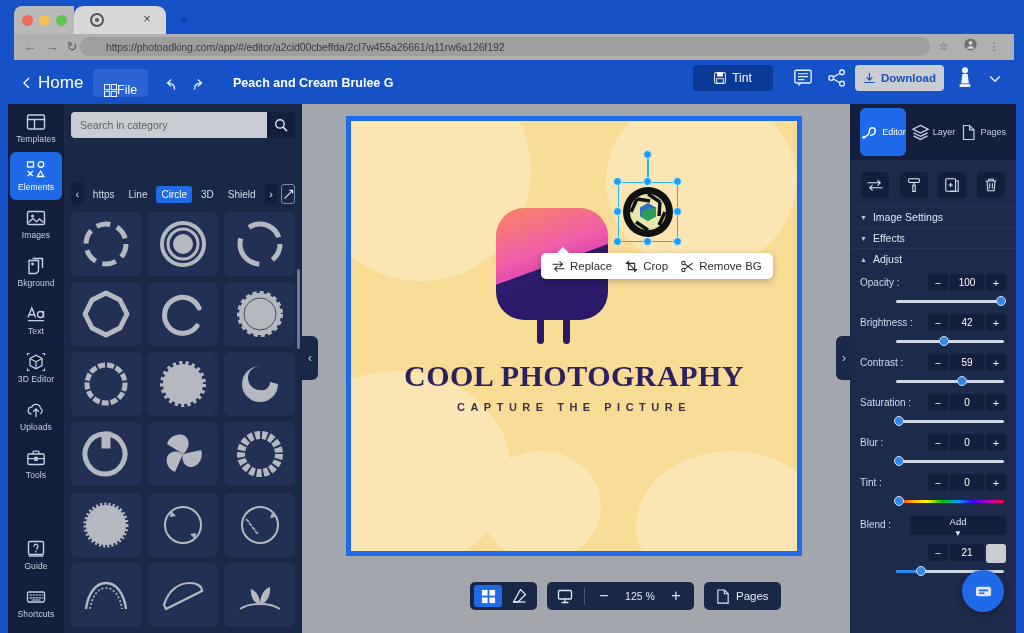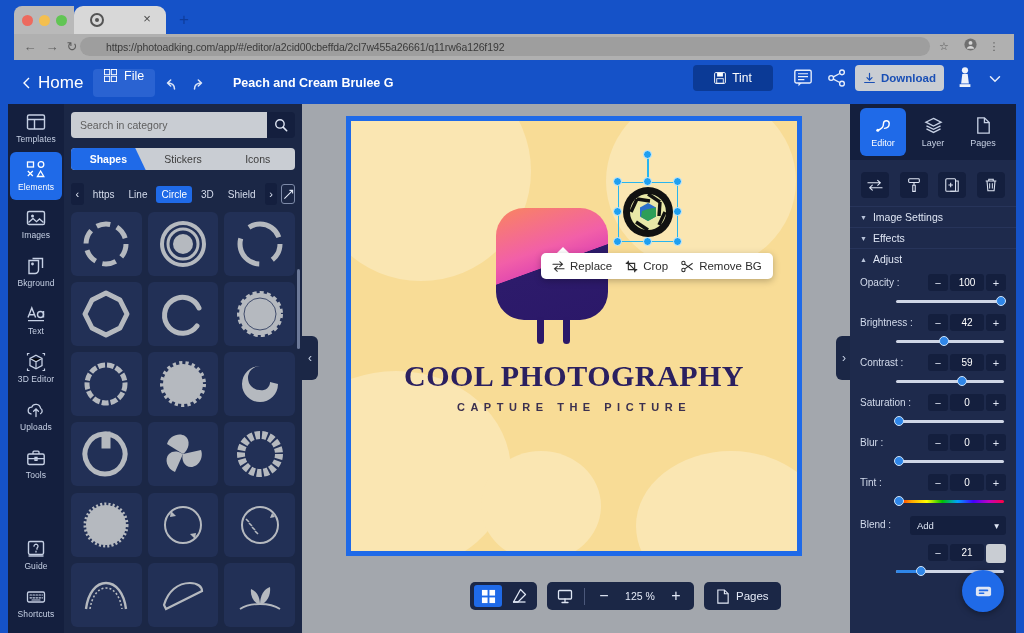--- a/index.html
+++ b/index.html
@@ -40,21 +40,21 @@
               border-radius: 10px; display: flex; align-items: center; padding-left: 26px; }
   .urltext { font-size: 10.5px; color: #3a3a3a; letter-spacing: -0.1px; white-space: nowrap; }
   .url-right { position: absolute; top: 4px; width: 16px; height: 16px; color: #5b5b5b; font-size: 11px;
                line-height: 16px; text-align: center; }
 
   
   .app-header { position: absolute; left: 0; top: 62px; width: 1024px; height: 42px; background: #1552c8; }
   .hdr-home { position: absolute; left: 22px; top: 11px; display: flex; align-items: center; gap: 7px;
               color: #fff; font-size: 17px; }
   .hdr-file { position: absolute; left: 93px; top: 7px; height: 28px; background: #2a63d2; border-radius: 4px;
-              display: flex; align-items: flex-start; gap: 7px; padding: 0 11px; color: #fff; font-size: 12.5px; }
+              display: flex; align-items: flex-end; padding: 0 11px; color: #fff; font-size: 12.5px; }
   .hdr-undo, .hdr-redo { position: absolute; top: 12px; width: 20px; height: 20px; color: #dbe5f7; }
   .hdr-title { position: absolute; left: 233px; top: 14px; color: #ffffff; font-size: 12.5px; font-weight: 700; }
   .btn-save { position: absolute; left: 693px; top: 65px; width: 80px; height: 26px; background: #0b3a96;
               border-radius: 4px; display: flex; align-items: center; justify-content: center; gap: 6px;
               color: #fff; font-size: 12px; }
   .hdr-ico { position: absolute; top: 68px; width: 22px; height: 22px; color: #e7eefb; }
   .btn-download { position: absolute; left: 855px; top: 65px; width: 89px; height: 26px; background: #c9cdd3;
                   border-radius: 4px; display: flex; align-items: center; justify-content: center; gap: 5px;
                   color: #1a4fb5; font-size: 11.5px; font-weight: 700; }
   .hdr-avatar { position: absolute; left: 957px; top: 66px; width: 16px; height: 24px; }
@@ -140,21 +140,21 @@
   .bbtn.active { background: #1f6ae8; }
   .divider-v { width: 1px; height: 17px; background: #4b587a; margin: 0 2px; }
   .zoomtxt { font-size: 10.5px; color: #e4eaf7; min-width: 38px; text-align: center; }
   .pbtn { height: 28px; background: #1b2746; border-radius: 5px; display: flex; align-items: center; gap: 6px;
           padding: 0 12px; color: #e4eaf7; font-size: 11.5px; }
 
   
   .rpanel { position: absolute; left: 850px; top: 104px; width: 166px; height: 529px; background: #1e2a4c; }
   .rtabs { position: absolute; left: 0; top: 0; width: 166px; height: 56px; background: #141f3e; display: flex;
            align-items: center; justify-content: space-around; padding: 0 8px; }
-  .rtab { width: 46px; height: 48px; border-radius: 6px; display: flex; flex-direction: column;
+  .rtab { width: 46px; height: 48px; border-radius: 6px; display: flex; flex-direction: row;
           align-items: center; justify-content: center; gap: 3px; color: #c6d0e4; font-size: 9px; }
   .rtab.active { background: #1f6ae8; color: #fff; }
   .ricons { position: absolute; left: 0; top: 62px; width: 166px; height: 38px; display: flex;
             align-items: center; justify-content: space-evenly; }
   .ricon { width: 28px; height: 26px; background: #141f3e; border-radius: 4px; display: flex;
            align-items: center; justify-content: center; color: #dfe6f4; }
   .acc { position: absolute; left: 0; width: 166px; height: 21px; display: flex; align-items: center; gap: 6px;
          padding-left: 10px; color: #dfe6f4; font-size: 10.5px; border-top: 1px solid #27345a; }
   .acc-tri { font-size: 7px; color: #b9c4da; }
   .ctrl-row { position: absolute; left: 10px; width: 146px; height: 17px; display: flex; align-items: center;
@@ -166,21 +166,21 @@
   .step-v { width: 34px; height: 17px; background: #141f3e; border-radius: 3px; color: #fff; font-size: 10px;
             display: flex; align-items: center; justify-content: center; }
   .slider { position: absolute; height: 3px; border-radius: 2px; background: #cfd6e6; }
   .slider-knob { position: absolute; width: 10px; height: 10px; border-radius: 50%; background: #2f86e8;
                  border: 1px solid #cfe4fb; }
   .slider-fill { position: absolute; height: 3px; border-radius: 2px; background: #2f86e8; }
   .rainbow { position: absolute; height: 3px; border-radius: 2px;
              background: linear-gradient(90deg,#ff0000,#ffa500,#ffff00,#00c000,#00a0ff,#4000ff,#c000c0,#ff0040); }
   .sel-blend { position: absolute; left: 60px; height: 19px; background: #141f3e; border-radius: 3px;
                display: flex; align-items: center; justify-content: space-between; padding: 0 7px;
-               color: #dfe6f4; font-size: 9.5px; }
+               color: #dfe6f4; font-size: 9.5px; flex-direction: column; }
   .swatch { position: absolute; width: 20px; height: 19px; background: #c9cdd3; border-radius: 3px; }
 
   .fab { position: absolute; left: 962px; top: 570px; width: 42px; height: 42px; border-radius: 50%;
          background: #1f6ae8; display: flex; align-items: center; justify-content: center;
          box-shadow: 0 2px 6px rgba(0,0,0,0.35); }
 </style>
 </head>
 <body>
 
 <div class="app">
@@ -397,25 +397,20 @@
     <div class="search-wrap">
       <input class="search-input" value="" placeholder="Search in category" style="">
       <div class="search-btn">
         <svg width="14" height="14" viewBox="0 0 16 16">
             <circle cx="6.8" cy="6.8" r="4.8" stroke="#dfe6f4" stroke-width="1.6" fill="none"></circle>
             <path d="M10.4 10.4L14.5 14.5" stroke="#dfe6f4" stroke-width="1.8" stroke-linecap="round"></path>
           </svg>
       </div>
     </div>
 
-    <div class="seg">
-      <div class="seg-item active">Shapes</div>
-      <div class="seg-item">Stickers</div>
-      <div class="seg-item">Icons</div>
-    </div>
 
     <div class="cats">
       <div class="cat-arrow">‹</div>
       <div class="cat">https</div>
       <div class="cat">Line</div>
       <div class="cat active">Circle</div>
       <div class="cat">3D</div>
       <div class="cat">Shield</div>
       <div class="cat-arrow">›</div>
       <div class="cat-expand">

